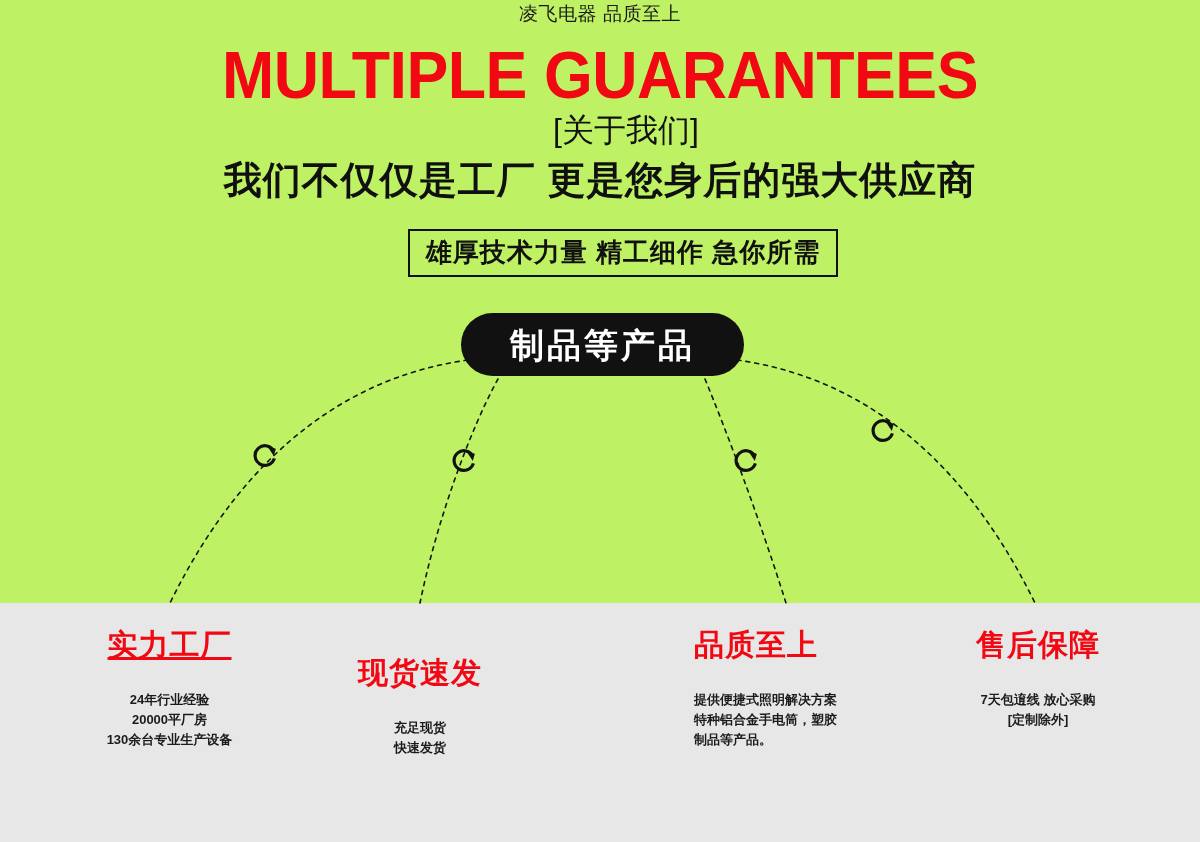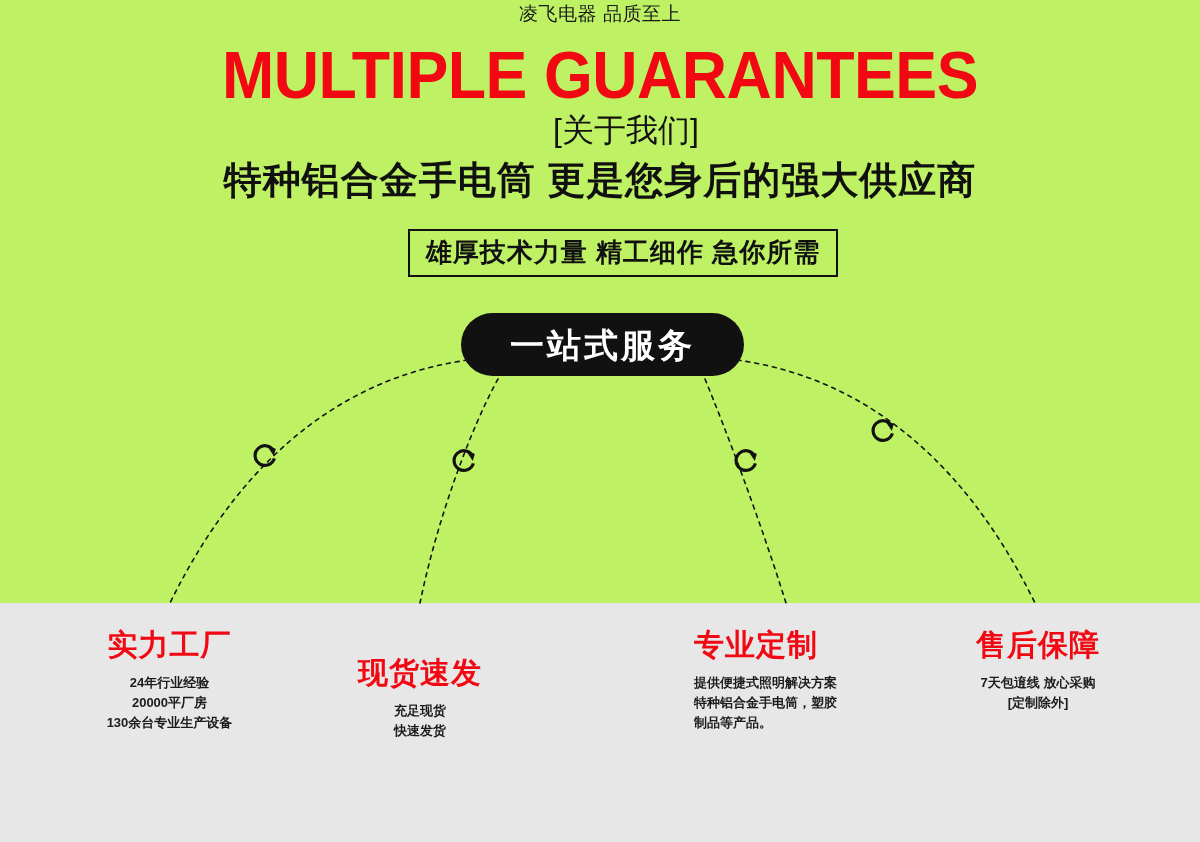--- a/index.html
+++ b/index.html
@@ -157,72 +157,72 @@
   }
   .feature-title {
     font-size: 30px;
     line-height: 38px;
     font-weight: 700;
     color: #f20812;
     letter-spacing: 1px;
     white-space: nowrap;
   }
   .feature-body {
-    margin-top: 9px;
+    margin-top: 26px;
     font-size: 13px;
     line-height: 20px;
     color: #1b1b1b;
     font-weight: 600;
     white-space: pre-line;
   }
 
   .f1 { left: 72px; width: 195px; text-align: center; }
   .f2 { left: 330px; width: 180px; text-align: center; }
   .f3 { left: 694px; width: 185px; text-align: left; }
   .f4 { left: 948px; width: 180px; text-align: center; }
 
-  .f1 .feature-title { text-align: center; }
+  .f1 .feature-title { text-align: center; text-decoration: underline; }
   .f2 .feature-title { text-align: center; margin-top: 28px; }
   .f3 .feature-title { text-align: left; }
   .f4 .feature-title { text-align: center; }
 </style>
 </head>
 <body>
 
 <div class="page">
 
   <div class="gray-band"></div>
 
   <div class="brand-line">凌飞电器 品质至上</div>
 
   <div class="headline">MULTIPLE GUARANTEES</div>
 
   <div class="bracket-sub">[关于我们]</div>
 
-  <div class="tagline">特种铝合金手电筒 更是您身后的强大供应商</div>
+  <div class="tagline">我们不仅仅是工厂 更是您身后的强大供应商</div>
 
   <div class="box-slogan-wrap">
     <span class="box-slogan">雄厚技术力量 精工细作 急你所需</span>
   </div>
 
   <svg class="connectors" viewBox="0 0 1200 842">
     <g fill="none" stroke="#141414" stroke-width="1.6" stroke-dasharray="4 5" stroke-linecap="round">
 
       <path d="M 468 360 C 360 375 250 440 170 603"></path>
 
       <path d="M 498 379 C 470 430 437 520 420 603"></path>
 
       <path d="M 705 379 C 726 430 760 520 786 603"></path>
 
       <path d="M 737 360 C 845 375 955 440 1035 603"></path>
     </g>
   </svg>
 
   <div class="pill">
-    <span class="pill-label">一站式服务</span>
+    <span class="pill-label">制品等产品</span>
   </div>
 
   <svg class="rot-icon" style="left:250px; top:441px;" viewBox="0 0 32 32">
     <path d="M25.5 11.2 A10.5 10.5 0 1 0 26 18.5" fill="none" stroke="#111" stroke-width="3.4" stroke-linecap="butt"></path>
     <path d="M18.5 5.5 L27.5 8.2 L25.4 16.0 Z" fill="#111"></path>
   </svg>
   <svg class="rot-icon" style="left:449px; top:446px;" viewBox="0 0 32 32">
     <path d="M25.5 11.2 A10.5 10.5 0 1 0 26 18.5" fill="none" stroke="#111" stroke-width="3.4" stroke-linecap="butt"></path>
     <path d="M18.5 5.5 L27.5 8.2 L25.4 16.0 Z" fill="#111"></path>
   </svg>
@@ -242,21 +242,21 @@
 130余台专业生产设备</div>
   </div>
 
   <div class="feature f2">
     <div class="feature-title">现货速发</div>
     <div class="feature-body">充足现货
 快速发货</div>
   </div>
 
   <div class="feature f3">
-    <div class="feature-title">专业定制</div>
+    <div class="feature-title">品质至上</div>
     <div class="feature-body">提供便捷式照明解决方案
 特种铝合金手电筒，塑胶
 制品等产品。</div>
   </div>
 
   <div class="feature f4">
     <div class="feature-title">售后保障</div>
     <div class="feature-body">7天包逳线 放心采购
 [定制除外]</div>
   </div>

